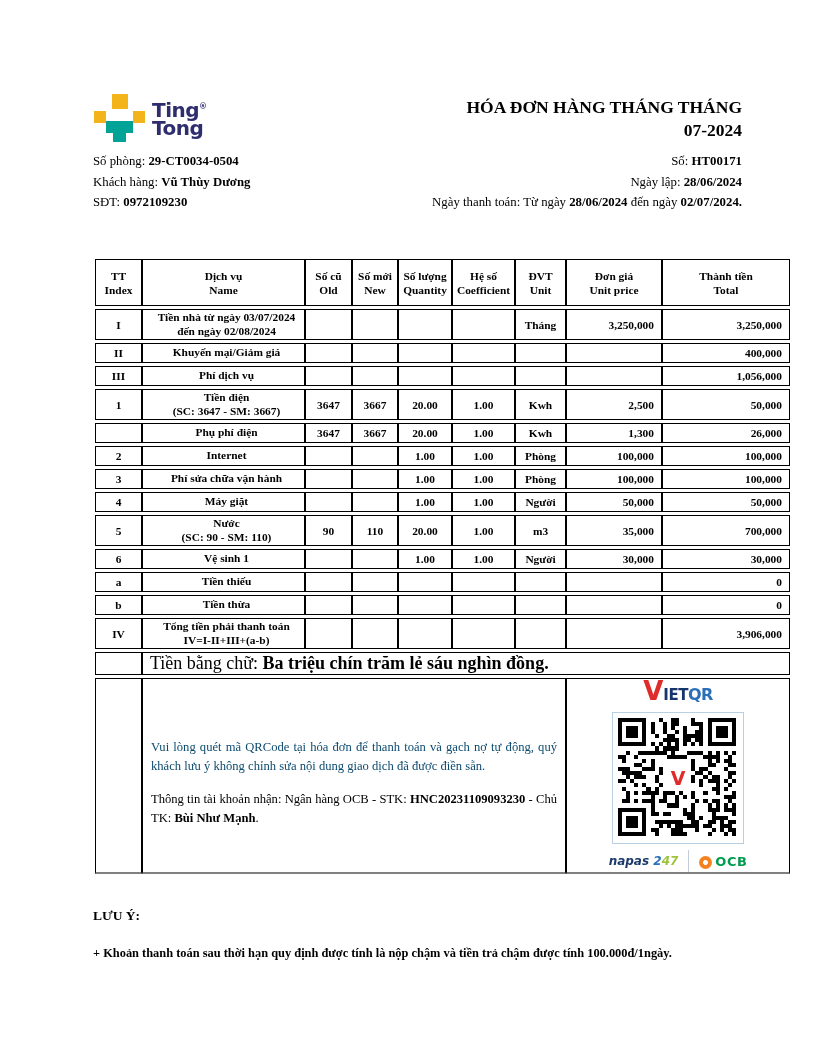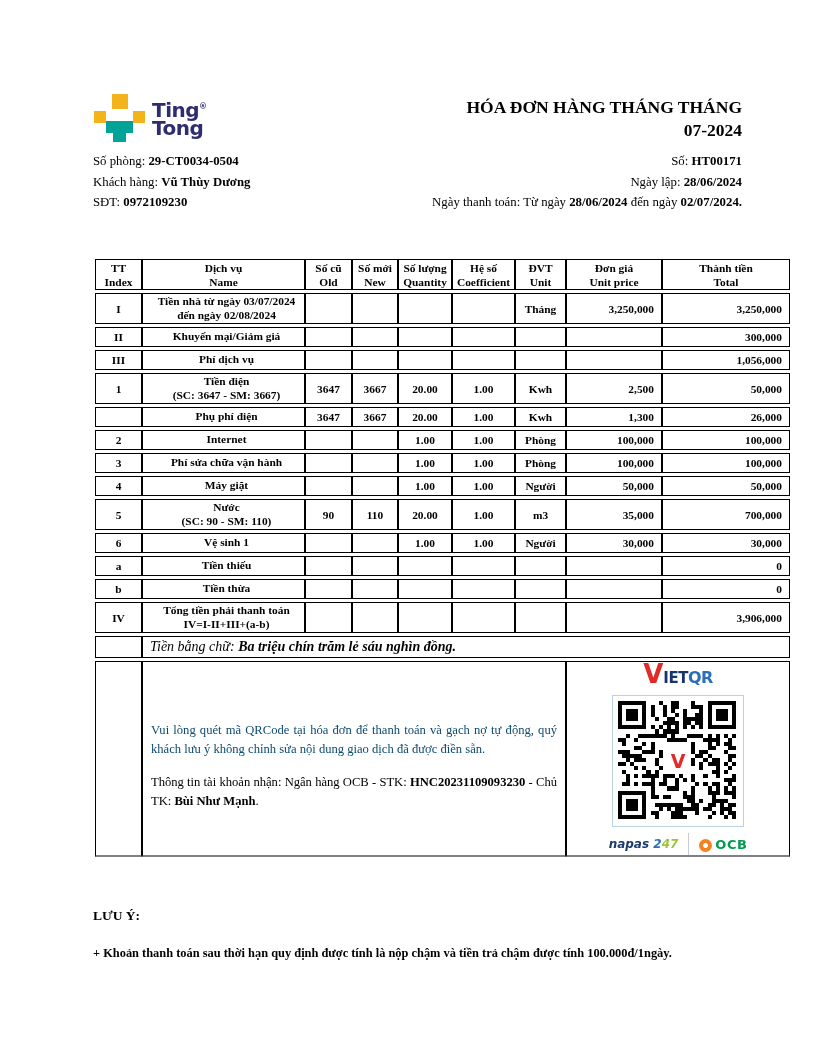--- a/index.html
+++ b/index.html
@@ -20,30 +20,30 @@
   .info-left{position:absolute;left:0;top:0;width:352px;}
   .info-right{position:absolute;right:0;top:0;width:400px;text-align:right;}
   .info-line{font-size:12.8px;line-height:20.7px;}
   .b{font-weight:bold;}
 
   
   table.inv{position:absolute;left:95px;top:256px;width:695px;border-collapse:separate;
             border-spacing:0 3px;table-layout:fixed;font-size:11.4px;}
   table.inv td{border:1px solid #000;box-sizing:border-box;overflow:hidden;
                vertical-align:middle;padding:0;}
-  tr.hrow td{height:31px;text-align:center;font-weight:bold;line-height:14px;}
+  tr.hrow td{height:47px;text-align:center;font-weight:bold;line-height:14px;}
   tr.r1 td{height:20px;}
   tr.r2 td{height:31px;}
   .c-idx{text-align:center;font-weight:bold;}
   .c-name{text-align:center;font-weight:bold;padding-left:6px !important;line-height:13.5px;margin-top:44px;}
   .c-ctr{text-align:center;font-weight:bold;}
   .c-num{text-align:right;font-weight:bold;padding-right:7px !important;}
   tr.words td{height:22px;}
-  .words-cell{font-style:italic;font-weight:normal;text-align:left;padding-left:7px !important;
-              font-size:14px;margin-left:44px;}
+  .words-cell{font-weight:normal;text-align:left;padding-left:7px !important;
+              font-size:18px;margin-left:44px;}
   tr.qrrow td{height:188px;border-bottom:2px solid #808080;}
   td.paycell{text-align:left;padding:0 8px !important;}
   .red-note{color:#0c4a6e;font-size:12.6px;line-height:1.5;text-align:justify;margin:15px 0 14px 0;}
   .acct{font-size:12.6px;line-height:1.5;text-align:justify;margin:0;}
 
   
   td.qrcell{text-align:center;vertical-align:middle;}
   .vietqr-logo{font-family:"DejaVu Sans",sans-serif;font-weight:bold;line-height:24px;
                display:flex;align-items:baseline;justify-content:center;letter-spacing:0;}
   .vq-v{color:#E02B2B;font-size:26px;}
@@ -179,21 +179,21 @@
           <td class="c-idx">II</td>
           <td class="c-name">
             <div>Khuyến mại/Giảm giá</div>
           </td>
           <td class="c-ctr"></td>
           <td class="c-ctr"></td>
           <td class="c-ctr"></td>
           <td class="c-ctr"></td>
           <td class="c-ctr"></td>
           <td class="c-num"></td>
-          <td class="c-num">300,000</td>
+          <td class="c-num">400,000</td>
         </tr>
         <tr class="r1">
           <td class="c-idx">III</td>
           <td class="c-name">
             <div>Phí dịch vụ</div>
           </td>
           <td class="c-ctr"></td>
           <td class="c-ctr"></td>
           <td class="c-ctr"></td>
           <td class="c-ctr"></td>

